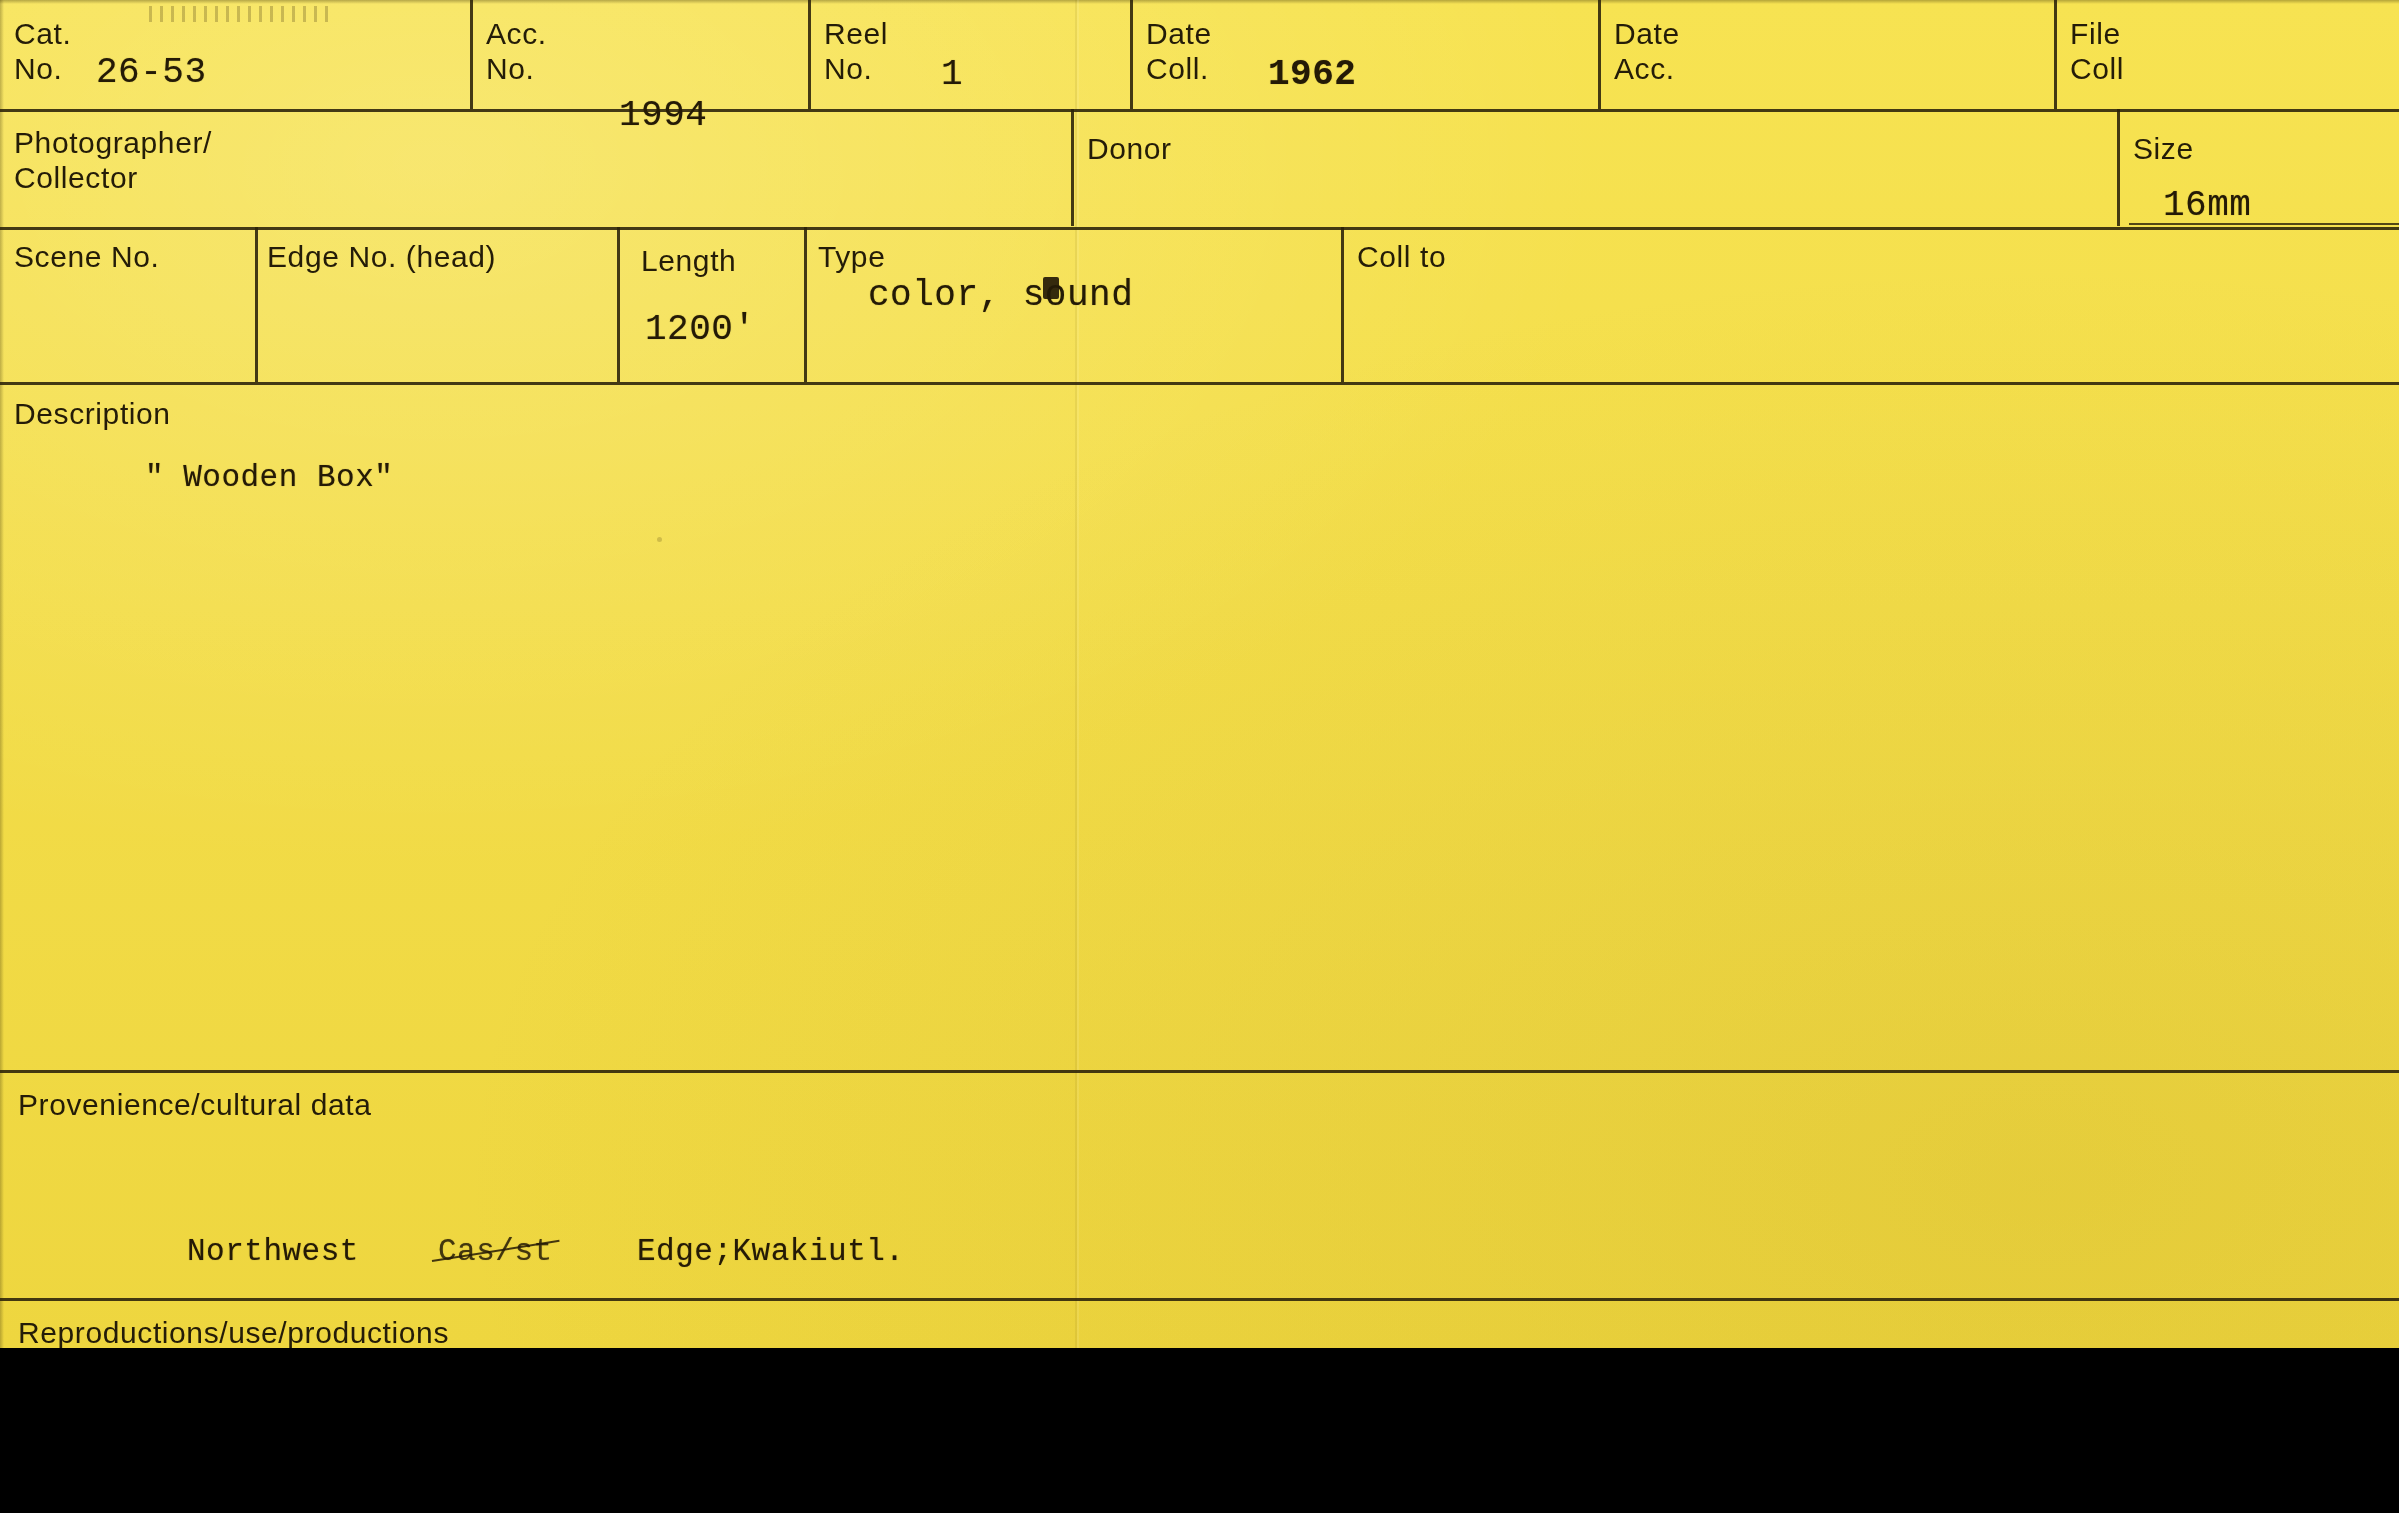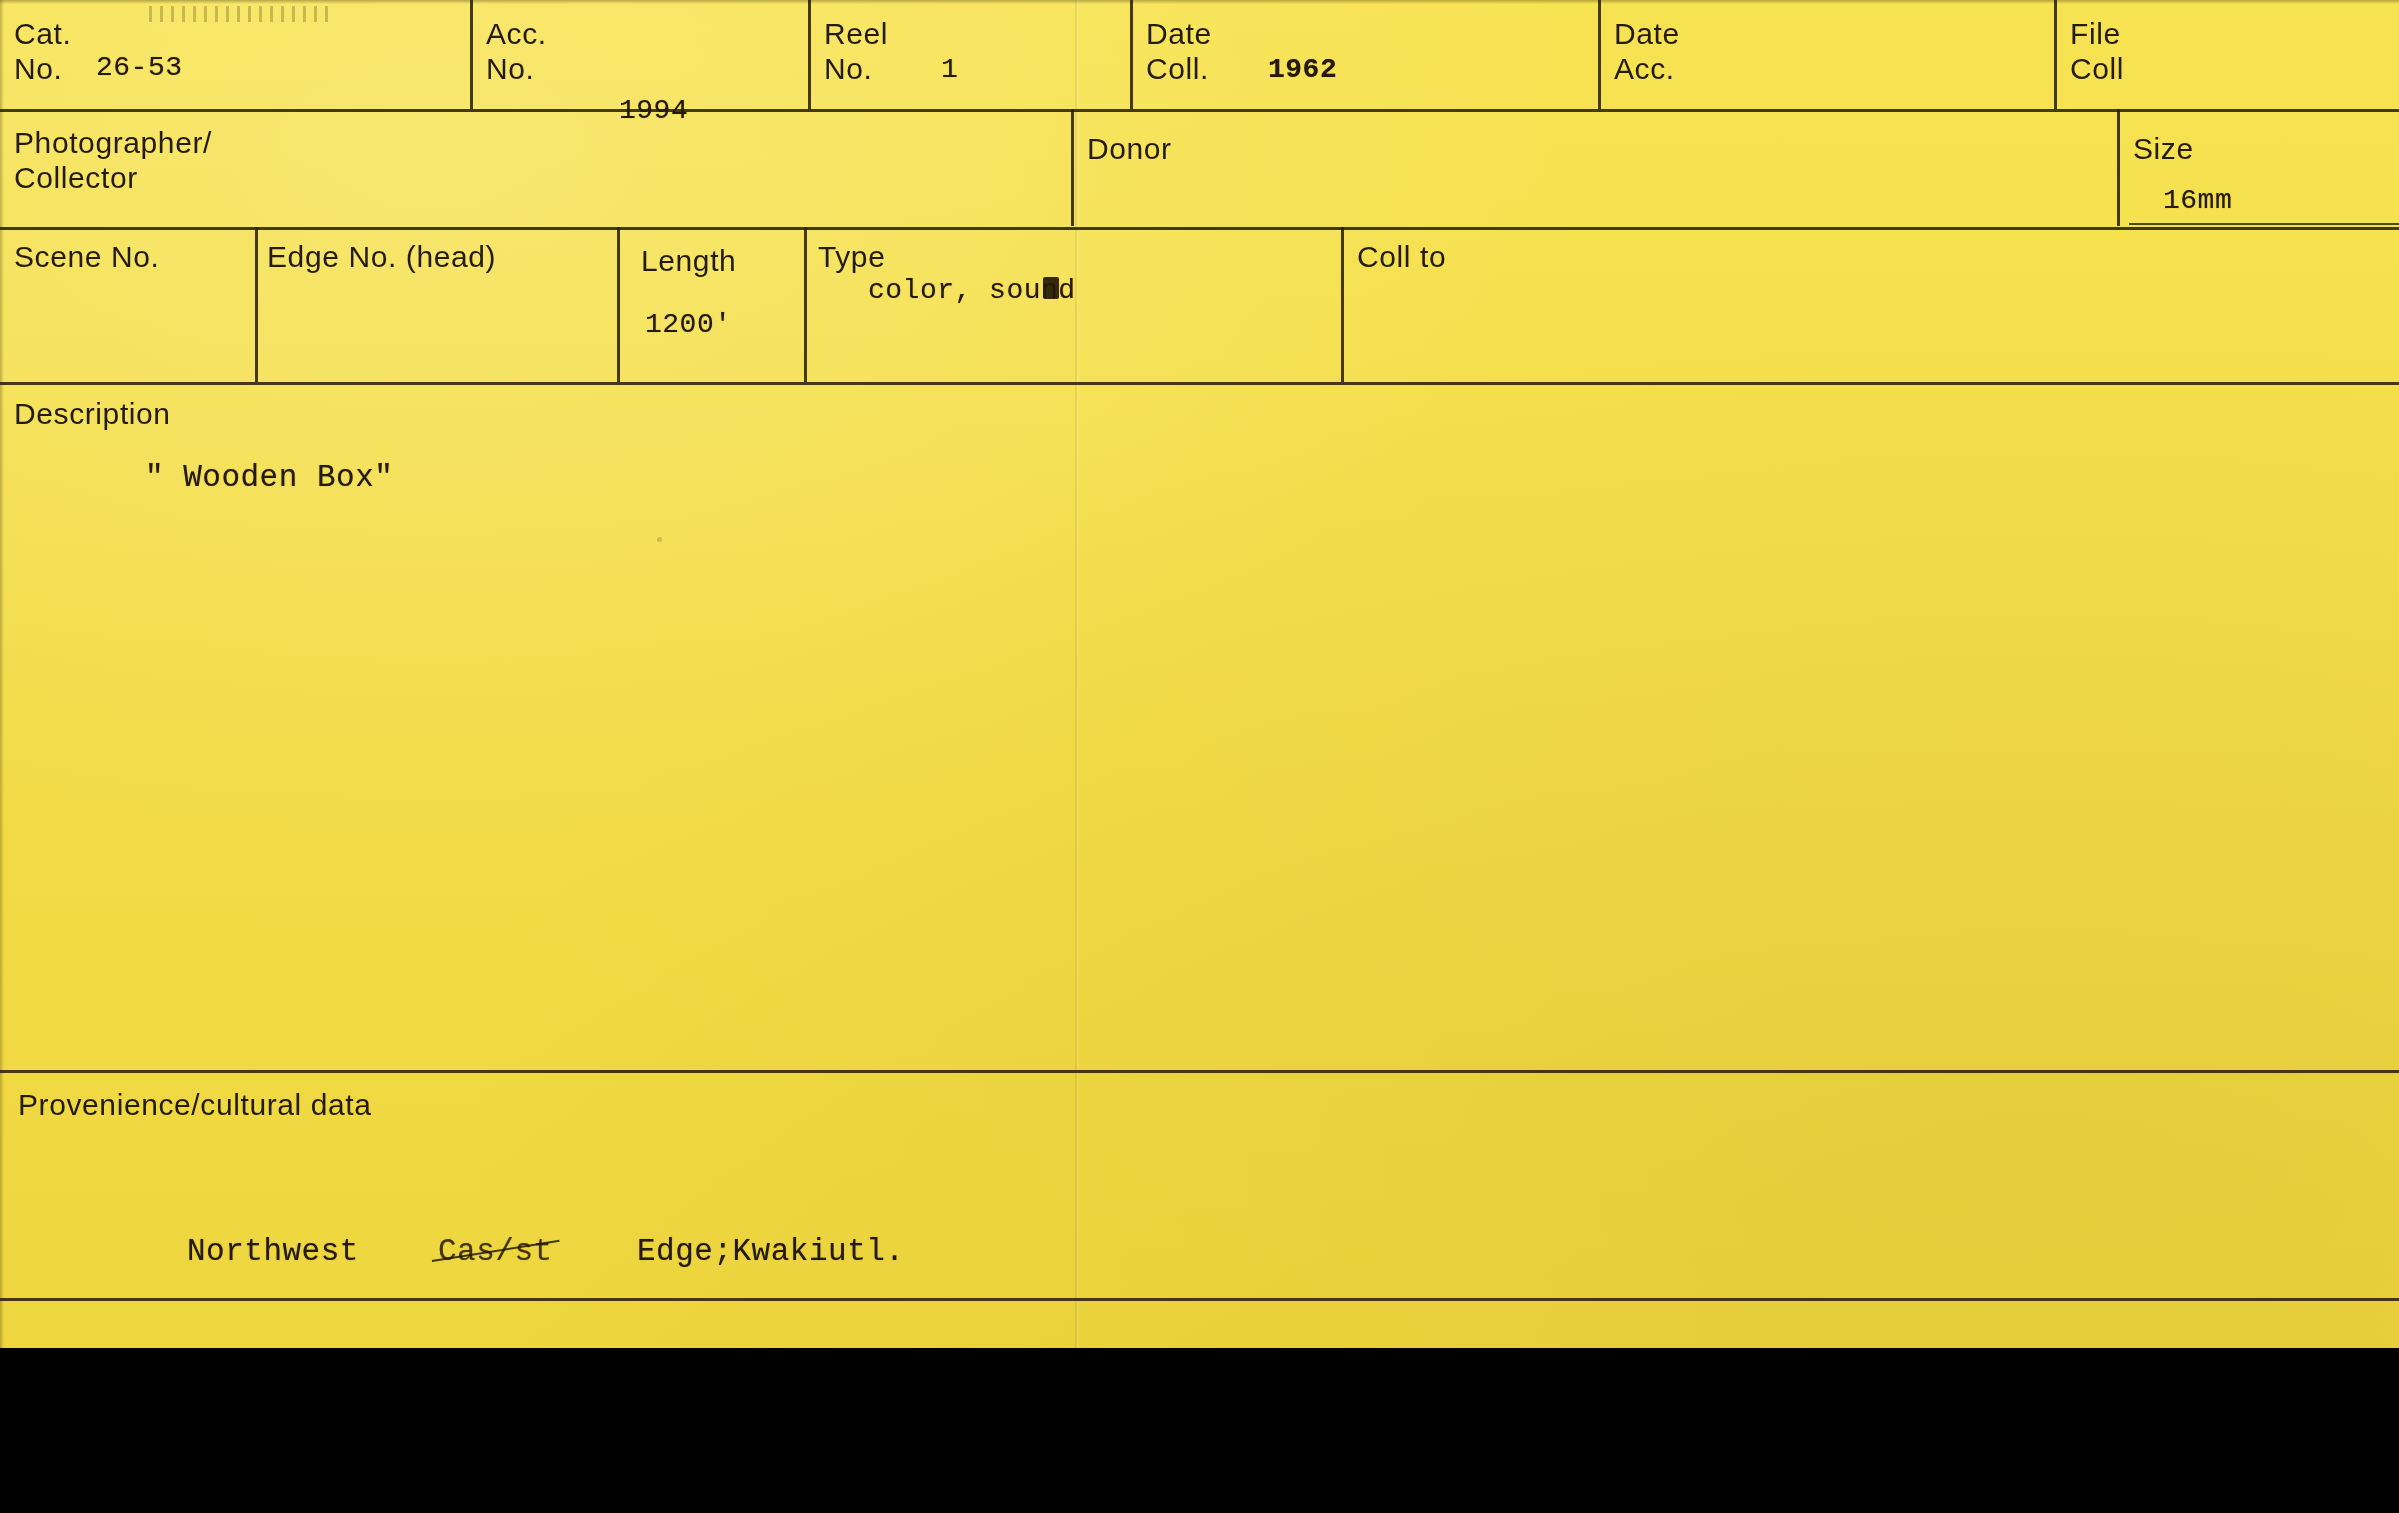--- a/index.html
+++ b/index.html
@@ -33,21 +33,21 @@
     font-size: 30px;
     letter-spacing: 0.6px;
     color: #241c08;
     white-space: pre;
     line-height: 1.18;
   }
   
   .tw {
     position: absolute;
     font-family: "Liberation Mono", "DejaVu Sans Mono", monospace;
-    font-size: 28px;
+    font-size: 36px;
     letter-spacing: 0.5px;
     color: #241a06;
     white-space: pre;
     text-shadow: 0 0 1px rgba(40,30,5,0.45);
   }
   .tw.big { font-size: 31px; }
   
   .hline {
     position: absolute;
     height: 3px;
@@ -193,19 +193,20 @@
 
   <div class="lbl" style="left:14px; top:396px;">Description</div>
   <div class="tw big" style="left:145px; top:460px;">" Wooden Box"</div>
 
   <div class="lbl" style="left:18px; top:1087px;">Provenience/cultural data</div>
   <div class="tw big" style="left:187px; top:1234px;">Northwest</div>
   <div class="tw big" style="left:438px; top:1234px; opacity:0.85;">Cas/st</div>
   <div class="strike" style="left:432px; top:1260px; width:129px; transform: rotate(-9deg);"></div>
   <div class="tw big" style="left:637px; top:1234px;">Edge;Kwakiutl.</div>
 
+  <div class="lbl" style="left:18px; top:1315px;">Reproductions/use/productions</div>
   <div class="tw" style="left:199px; top:1381px;"></div>
 
   <div class="smudge" style="left:1069px; top:1403px; width:8px; height:8px; background:#3a2c0a; border-radius:50%;"></div>
   <div class="smudge" style="left:657px; top:537px; width:5px; height:5px; background:#3a2c0a; border-radius:50%; opacity:0.2;"></div>
 
 </div>
 
 
 </body></html>

